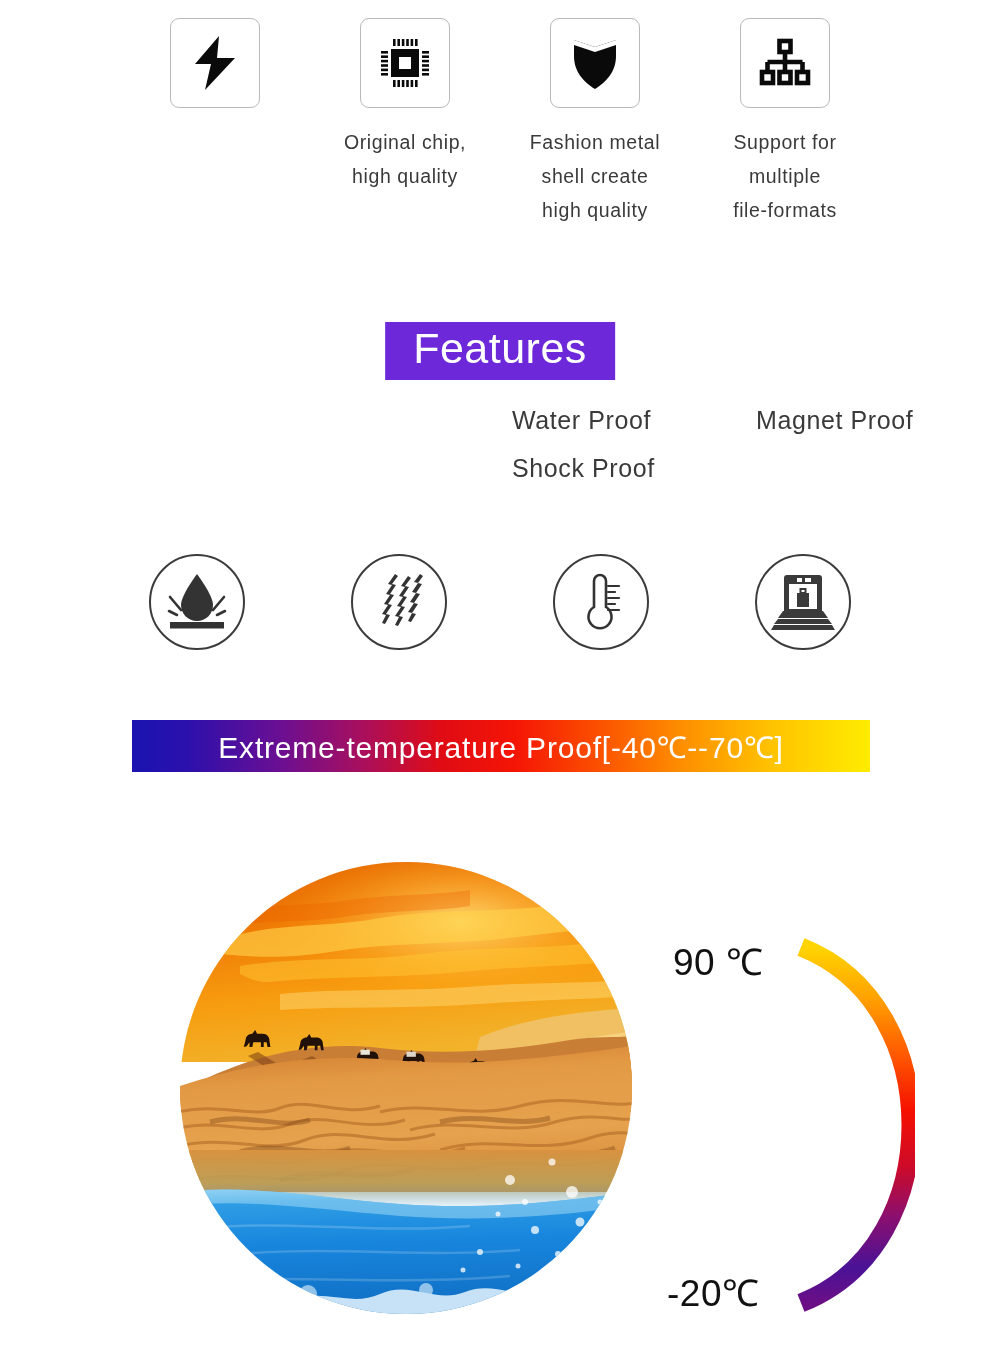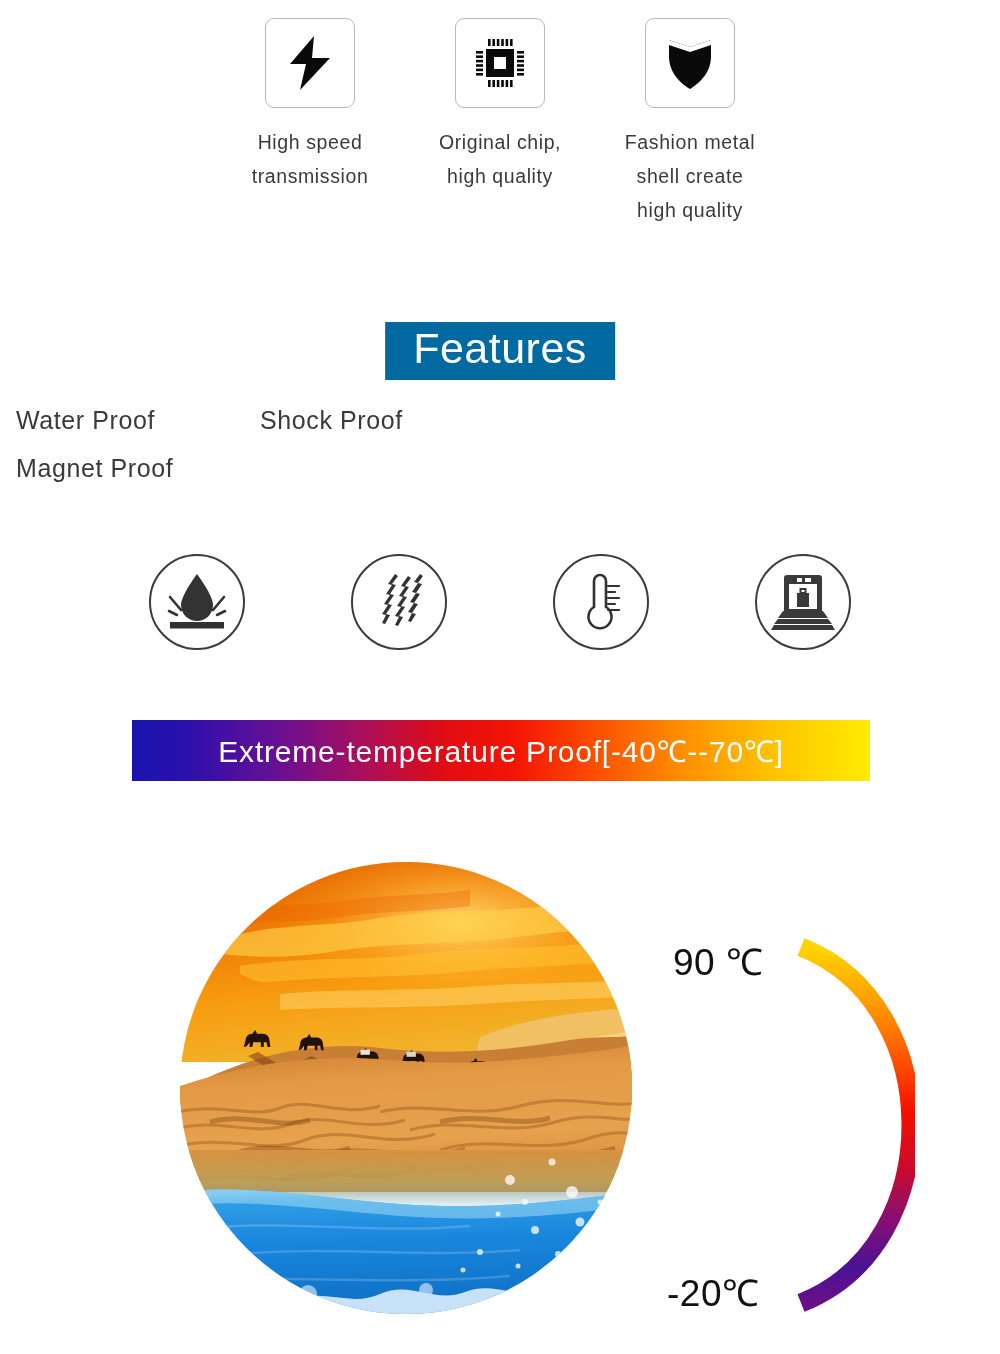--- a/index.html
+++ b/index.html
@@ -49,36 +49,36 @@
     font-weight: 300;
     max-width: 175px;
   }
 
   
   .features-title {
     position: absolute;
     top: 322px;
     left: 50%;
     transform: translateX(-50%);
-    background: #0369a1;
+    background: #6d28d9;
     color: #ffffff;
     font-size: 43px;
     font-weight: 400;
     padding: 4px 28px 9px 28px;
     letter-spacing: 0.5px;
     line-height: 1.05;
   }
 
   .proof-grid {
     position: absolute;
     top: 402px;
     left: 0;
     width: 1000px;
     display: flex;
-    justify-content: flex-start;
+    justify-content: flex-end;
   }
   .proof-grid-inner {
     display: grid;
     grid-template-columns: 244px 244px;
     row-gap: 12px;
     margin-left: 16px;
   }
   .proof-item {
     font-size: 25px;
     color: #3a3a3a;
@@ -111,21 +111,21 @@
     justify-content: center;
     background: #fff;
   }
 
   
   .temp-banner {
     position: absolute;
     left: 132px;
     top: 720px;
     width: 738px;
-    height: 61px;
+    height: 52px;
     background: linear-gradient(90deg,
         #1a14b0 0%,
         #2a10ad 7%,
         #6a0f93 20%,
         #a80f5e 31%,
         #e00c14 42%,
         #f51505 52%,
         #fb4a00 62%,
         #fd8c00 74%,
         #ffc400 87%,
@@ -184,21 +184,20 @@
 <body>
 
 <div class="feature-row">
 
   <div class="feature-cell">
     <div class="feature-box">
       <svg width="52" height="58" viewBox="0 0 52 58">
         <polygon points="30,2 6,30 22,30 16,56 46,24 28,24" fill="#0a0a0a"></polygon>
       </svg>
     </div>
-    <div class="feature-caption">High speed<br>transmission</div>
   </div>
 
   <div class="feature-cell">
     <div class="feature-box">
       <svg width="54" height="54" viewBox="0 0 54 54">
         <rect x="13" y="13" width="28" height="28" fill="#0a0a0a"></rect>
         <rect x="21" y="21" width="12" height="12" fill="#ffffff"></rect>
         <g fill="#0a0a0a">
           <rect x="15" y="3" width="2.6" height="7"></rect>
             <rect x="19.4" y="3" width="2.6" height="7"></rect>
@@ -233,30 +232,44 @@
   <div class="feature-cell">
     <div class="feature-box">
       <svg width="50" height="58" viewBox="0 0 50 58">
         <path d="M4,6 L25,13 L46,6 L46,22 C46,38 36,48 25,55 C14,48 4,38 4,22 Z" fill="#0a0a0a"></path>
         <path d="M4,6 L25,13 L46,6 L46,11 L25,18 L4,11 Z" fill="#ffffff"></path>
       </svg>
     </div>
     <div class="feature-caption">Fashion metal<br>shell create<br>high quality</div>
   </div>
 
+  <div class="feature-cell">
+    <div class="feature-box">
+      <svg width="54" height="50" viewBox="0 0 54 50">
+        <g fill="none" stroke="#0a0a0a" stroke-width="4.6">
+          <rect x="21.5" y="3" width="11" height="11"></rect>
+          <rect x="4" y="34" width="11" height="11"></rect>
+          <rect x="21.5" y="34" width="11" height="11"></rect>
+          <rect x="39" y="34" width="11" height="11"></rect>
+          <path d="M27,14 L27,24 M9.5,24 L44.5,24 M9.5,24 L9.5,34 M27,24 L27,34 M44.5,24 L44.5,34"></path>
+        </g>
+      </svg>
+    </div>
+    <div class="feature-caption">Support for<br>multiple<br>file-formats</div>
+  </div>
 
 </div>
 
 <div class="features-title">Features</div>
 
 <div class="proof-grid">
   <div class="proof-grid-inner">
     <div class="proof-item">Water Proof</div>
+    <div class="proof-item">Magnet Proof</div>
     <div class="proof-item">Shock Proof</div>
-    <div class="proof-item">Magnet Proof</div>
   </div>
 </div>
 
 <div class="circle-row">
 
   <div class="circle-cell">
     <div class="circle-icon">
       <svg width="64" height="62" viewBox="0 0 64 62">
         <path d="M32,3 C32,3 16,24 16,34 C16,43 23.2,50 32,50 C40.8,50 48,43 48,34 C48,24 32,3 32,3 Z" fill="#333"></path>
         <g stroke="#333" stroke-width="2.6" stroke-linecap="round">

